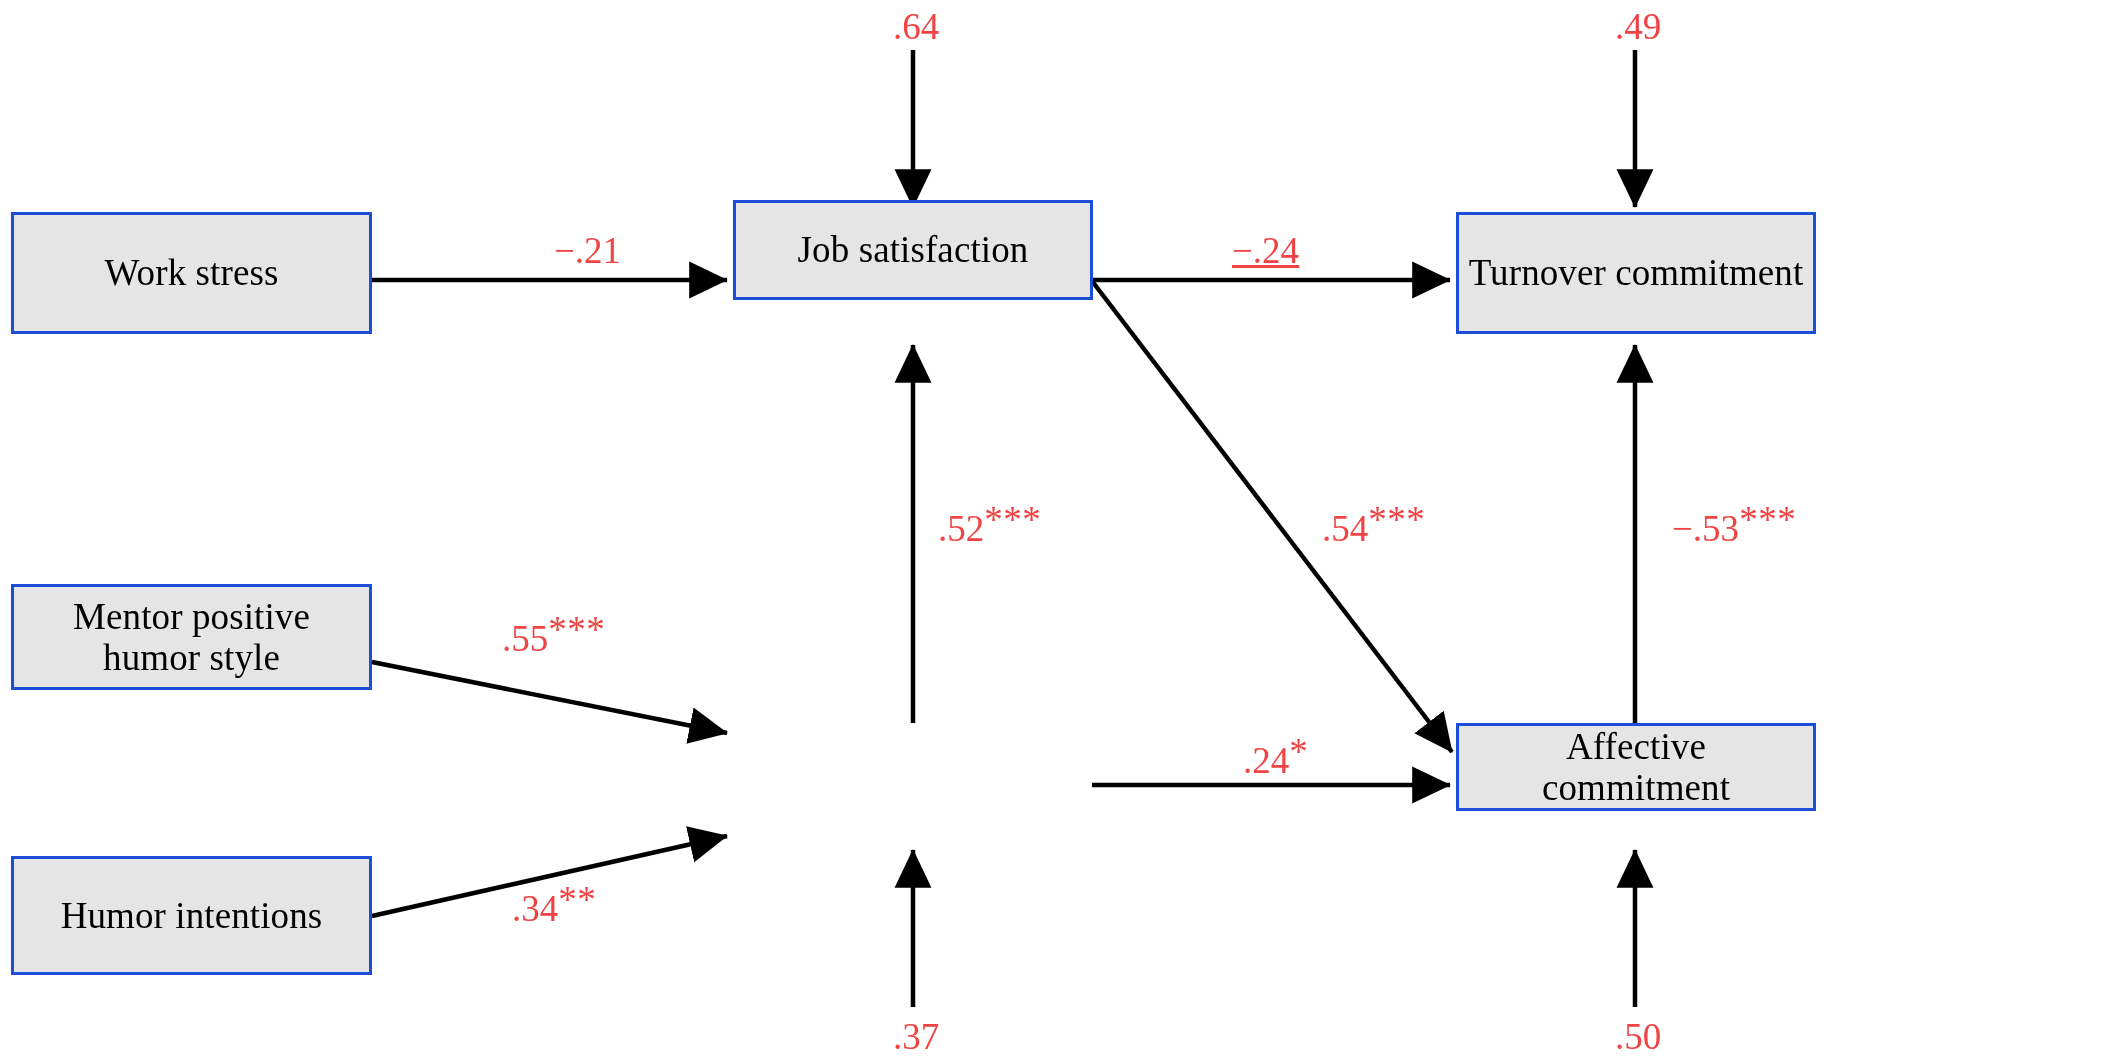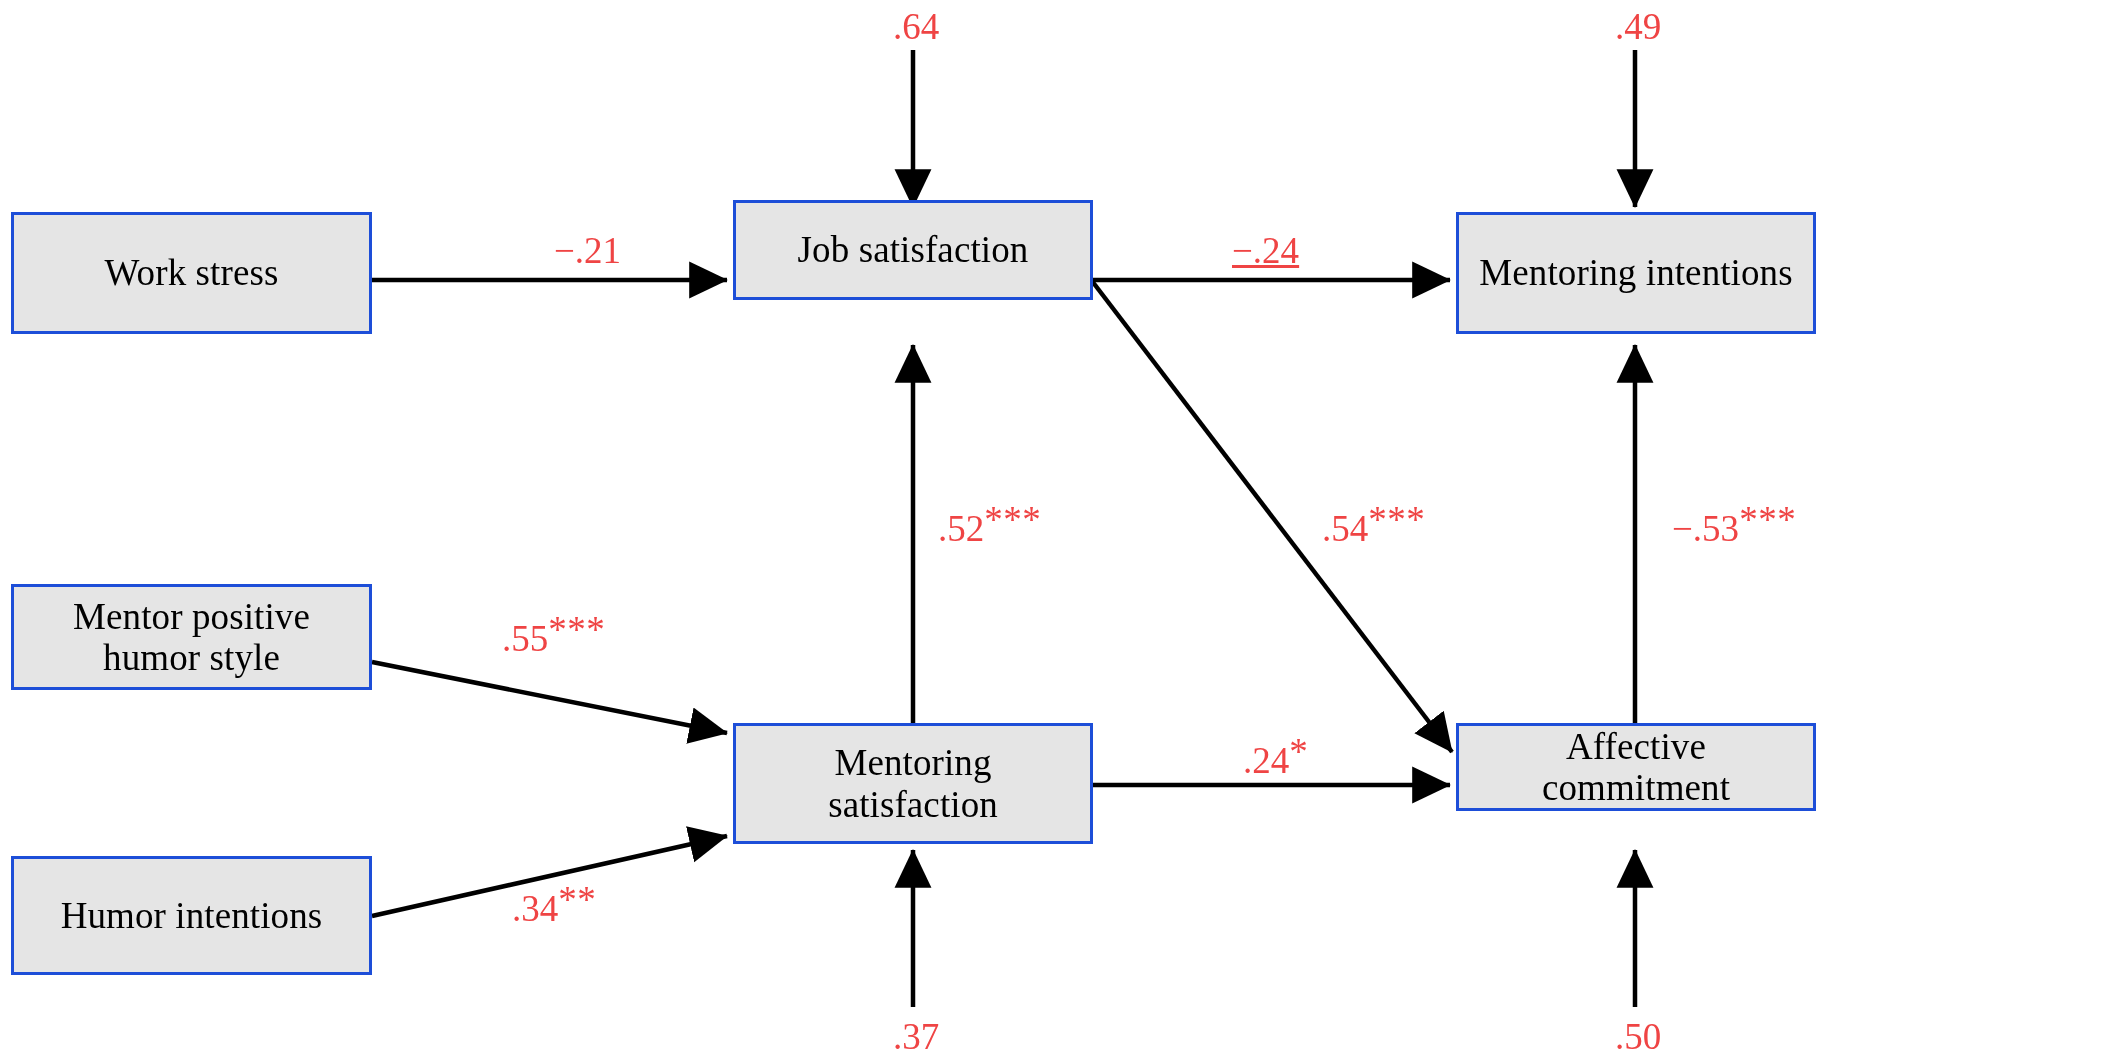--- a/index.html
+++ b/index.html
@@ -105,32 +105,28 @@
 
   <div class="node-box" style="left:11px; top:212px; width:361px; height:122px;">
     <span class="node-label">Work stress</span>
   </div>
 
   <div class="node-box" style="left:733px; top:200px; width:360px; height:100px;font-family:Liberation Serif, serif;">
     <span class="node-label">Job satisfaction</span>
   </div>
 
   <div class="node-box" style="left:1456px; top:212px; width:360px; height:122px;">
-    <span class="node-label">Mentoring intentions</span>
+    <span class="node-label">Turnover commitment</span>
   </div>
 
   <div class="node-box" style="left:11px; top:584px; width:361px; height:106px;">
     <span class="node-label">Mentor positive
 humor style</span>
   </div>
 
-  <div class="node-box" style="left:733px; top:723px; width:360px; height:121px;">
-    <span class="node-label">Mentoring
-satisfaction</span>
-  </div>
 
   <div class="node-box" style="left:1456px; top:723px; width:360px; height:88px;">
     <span class="node-label">Affective
 commitment</span>
   </div>
 
   <div class="node-box" style="left:11px; top:856px; width:361px; height:119px;">
     <span class="node-label">Humor intentions</span>
   </div>
 

